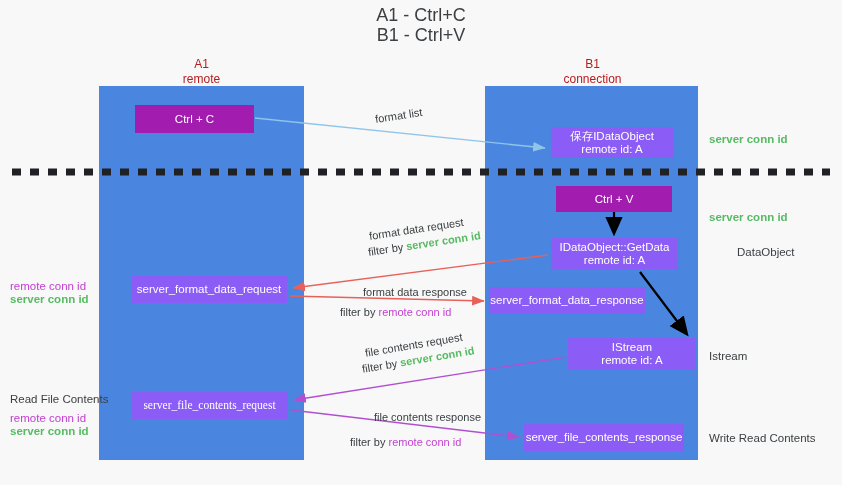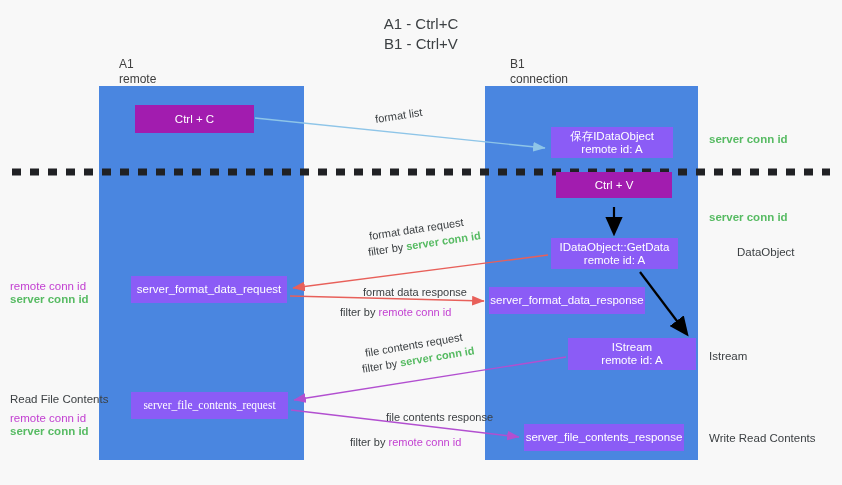--- a/index.html
+++ b/index.html
@@ -7,50 +7,50 @@
     width:842px;height:485px;
     background:#f8f8f8;
     font-family:"Liberation Sans","DejaVu Sans",sans-serif;
     position:relative;overflow:hidden;
     -webkit-font-smoothing:antialiased;
   }
   .canvas{position:absolute;left:0;top:0;width:842px;height:485px;}
   svg.layer{position:absolute;left:0;top:0;width:842px;height:485px;pointer-events:none;}
 
   .title{
-    position:absolute;left:0;top:14px;width:842px;text-align:center;
-    font-size:15px;color:#3c4043;line-height:20px;
+    position:absolute;left:0;top:5px;width:842px;text-align:center;
+    font-size:18px;color:#3c4043;line-height:20px;
   }
 
   .col{
     position:absolute;background:#4a86e0;
   }
   .col-a{left:99px;top:86px;width:205px;height:374px;}
   .col-b{left:485px;top:86px;width:213px;height:374px;}
 
   .colhead{
-    position:absolute;text-align:left;font-size:12px;color:#404040;
+    position:absolute;text-align:center;font-size:12px;color:#b91c1c;
     line-height:15px;
   }
   .colhead-a{left:119px;top:57px;width:165px;}
   .colhead-b{left:510px;top:57px;width:165px;}
 
   .box{
     position:absolute;box-sizing:border-box;
     display:flex;align-items:center;justify-content:center;
     text-align:center;color:#ffffff;font-size:11.5px;line-height:13px;
     padding:2px 4px;
   }
   .box.green{background:#a21caf;}
   .box.orange{background:#fbb košice;}
   .box.orange{background:#8b5cf6;}
 
   .b-ctrlc{left:135px;top:105px;width:119px;height:28px;}
   .b-idataobject{left:551px;top:127px;width:122px;height:31px;}
-  .b-ctrlv{left:556px;top:172px;width:116px;height:26px;}
+  .b-ctrlv{left:556px;top:186px;width:116px;height:26px;}
   .b-getdata{left:551px;top:238px;width:127px;height:31px;}
   .b-fmtreq{left:131px;top:276px;width:156px;height:27px;}
   .b-fmtresp{left:489px;top:287px;width:156px;height:27px;}
   .b-istream{left:568px;top:338px;width:128px;height:32px;}
   .b-filereq{left:131px;top:392px;width:157px;height:27px;font-family:Liberation Serif, serif;}
   .b-fileresp{left:524px;top:424px;width:160px;height:27px;}
 
   .sidelabel{
     position:absolute;font-size:11.5px;line-height:14px;color:#3c4043;
   }
@@ -171,18 +171,18 @@
   <div class="edgelabel" style="left:363px;top:285px;">format data response</div>
   <div class="edgelabel" style="left:340px;top:305px;">
     <span>filter by </span><span class="purple-txt">remote conn id</span>
   </div>
 
   <div class="edgelabel rot-b" style="left:364px;top:346px;">file contents request</div>
   <div class="edgelabel rot-b" style="left:361px;top:362px;">
     <span>filter by </span><span class="green-txt">server conn id</span>
   </div>
 
-  <div class="edgelabel" style="left:386px;top:410px;text-align:center;">file contents response</div>
+  <div class="edgelabel" style="left:374px;top:410px;text-align:center;">file contents response</div>
   <div class="edgelabel" style="left:350px;top:435px;">
     <span>filter by </span><span class="purple-txt">remote conn id</span>
   </div>
 
 </div>
 
 </body></html>

